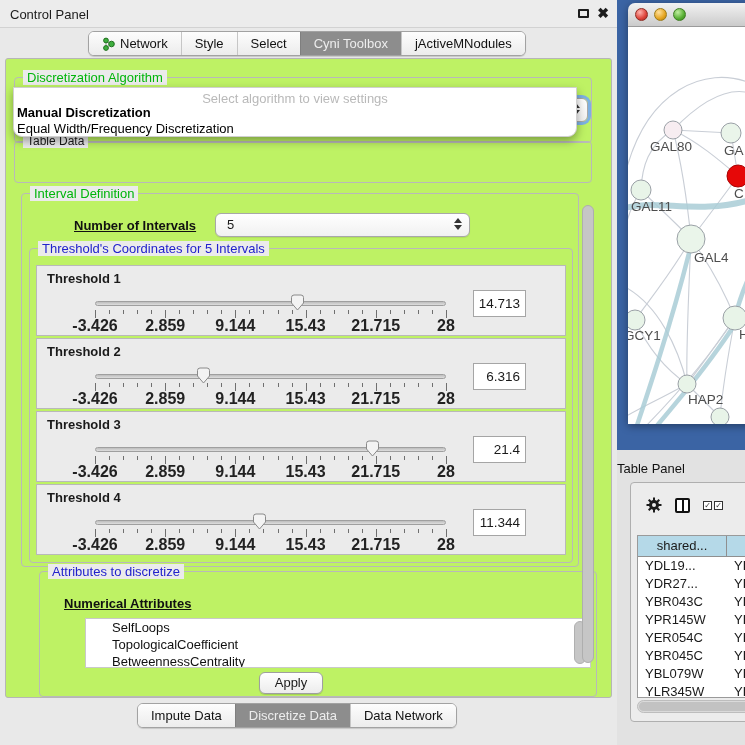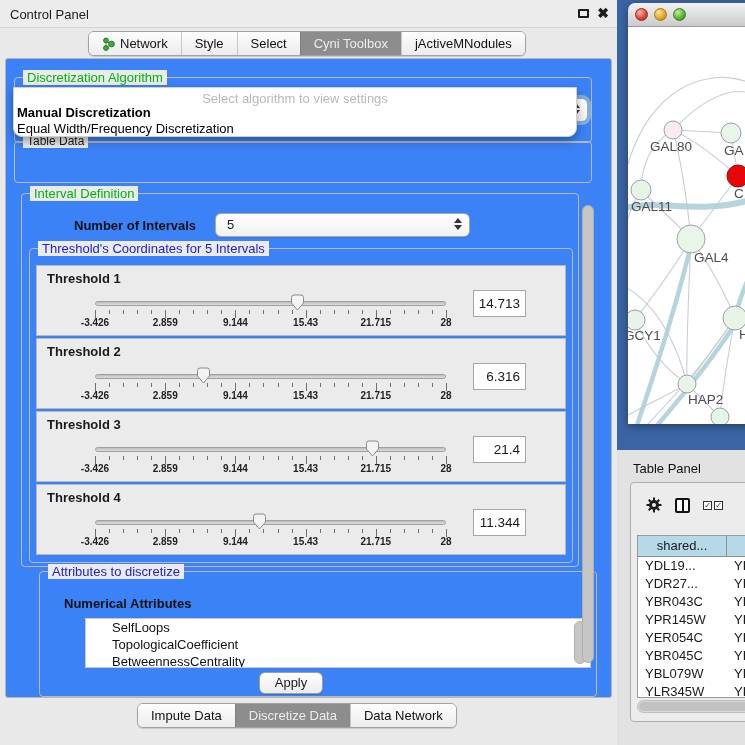--- a/index.html
+++ b/index.html
@@ -16,21 +16,21 @@
 
   .tabgroup { position:absolute; display:flex; border:1px solid #a2a2a2; border-radius:6px; overflow:hidden; background:#fff;
               box-shadow:0 1px 1px rgba(0,0,0,.15); }
   #top-tabs { left:88px; top:31px; height:25px; }
   #bottom-tabs { left:137px; top:703px; height:25px; }
   .tab { display:flex; align-items:center; gap:5px; padding:0 13px; font-size:13px; line-height:23px; color:#111;
          background:linear-gradient(#fdfdfd,#ececec); border-left:1px solid #c6c6c6; white-space:nowrap; }
   .tab:first-child { border-left:none; }
   .tab.sel { background:#8d8d8d; color:#ededed; border-left-color:#7f7f7f; }
 
-  .outer-panel { position:absolute; left:5px; top:58px; width:607px; height:640px; background:#3b82f6;
+  .outer-panel { position:absolute; left:5px; top:58px; width:607px; height:640px; background:#bef264;
                  border:1px solid #b6b6b6; border-radius:3px; }
 
   .group { position:absolute; border:1px solid #b9b9b9; border-radius:4px; }
   .group > .gtitle { position:absolute; top:-8px; left:8px; background:#ebebeb; padding:0 4px; font-size:13px; }
   .gtitle.green { color:#00b50b; }
   .gtitle.blue  { color:#2222cc; }
   .gtitle.black { color:#1a1a1a; font-size:12px; }
 
   .combo { position:absolute; height:24px; border:1px solid #a8a8a8; border-radius:6px;
            background:linear-gradient(#ffffff,#f1f1f1); font-size:13px; line-height:22px; padding-left:11px;
@@ -42,31 +42,31 @@
   .combo.focusring { box-shadow:0 0 0 3px #7db1e3; }
 
   
   .popup { position:absolute; left:13px; top:87px; width:564px; height:50px; background:#fff;
            border:1px solid #d0d0d0; border-radius:0 0 9px 9px; box-shadow:0 4px 10px rgba(0,0,0,.35); z-index:50; }
   .popup .hint { position:absolute; left:0; right:0; top:3px; text-align:center; color:#b9b9b9; font-size:13px; }
   .popup .item1 { position:absolute; left:3px; top:17px; font-size:13px; font-weight:bold; color:#000; }
   .popup .item2 { position:absolute; left:3px; top:33px; font-size:13px; color:#000; }
 
   
-  .boldlbl { font-weight:bold; font-size:13px; color:#111; }
+  .boldlbl { font-weight:bold; font-size:13px; color:#111;text-decoration:underline; }
   .thr-panel { position:relative; width:530px; height:71px; border:1px solid #b9b9b9; background:#ebebeb; margin-bottom:2px; }
   .thr-label { position:absolute; left:10px; top:5px; font-weight:bold; font-size:13px; }
   .thr-trackwrap { position:absolute; left:58px; top:30px; width:351px; height:20px; }
   .thr-track { position:absolute; left:0; right:0; top:5px; height:5px; border-radius:3px;
                background:linear-gradient(#bdbdbd,#dedede); border:1px solid #9f9f9f; }
   .thr-handle { position:absolute; top:-2px; width:15px; height:17px; }
   .thr-ticks { position:absolute; left:58px; top:44px; width:351px; height:8px; }
   .thr-ticks i { position:absolute; top:0; width:1px; background:#6f6f6f; }
   .thr-labels { position:absolute; left:58px; top:51px; width:351px; height:12px; }
-  .thr-labels span { position:absolute; transform:translateX(-50%); font-size:10px; font-weight:bold; color:#222; white-space:nowrap; }
+  .thr-labels span { position:absolute; transform:translateX(-50%); font-size:16px; font-weight:bold; color:#222; white-space:nowrap; }
   .thr-value { position:absolute; left:436px; top:24px; width:53px; height:27px; background:#fff; border:1px solid #a5a5a5;
                font-size:13.5px; text-align:right; line-height:25px; padding-right:5px; }
 
   
   .attr-listbox { position:absolute; left:45px; top:46px; width:506px; height:50px; background:#fff; border:1px solid #c9c9c9; overflow:hidden; }
   .attr-listbox div { font-size:13px; line-height:17px; padding-left:13px; color:#111; }
   .attr-scroll { position:absolute; right:4px; top:2px; width:12px; height:43px; background:#c6c6c6; border:1px solid #b0b0b0; border-radius:6px; }
 
   .main-scroll-thumb { position:absolute; left:582px; top:205px; width:12px; height:458px; background:#c6c6c6;
                        border:1px solid #aeaeae; border-radius:6px; }
@@ -80,21 +80,21 @@
   .mac-win { position:absolute; left:628px; top:3px; width:130px; height:421px; border-radius:7px 7px 0 0; overflow:hidden;
              box-shadow:0 2px 8px rgba(0,0,0,.4); }
   .mac-titlebar { height:24px; background:linear-gradient(#f2f2f2,#cbcbcb); border-bottom:1px solid #9b9b9b; position:relative; }
   .tlight { position:absolute; top:5px; width:13px; height:13px; border-radius:50%; }
   .tlight.red   { left:7px;  background:radial-gradient(circle at 35% 30%, #ffb3ad, #dd4339 60%, #9c271f); border:1px solid #8e2a22; }
   .tlight.yellow{ left:26px; background:radial-gradient(circle at 35% 30%, #ffe09b, #e5a41f 60%, #a9770f); border:1px solid #9c7a18; }
   .tlight.green { left:45px; background:radial-gradient(circle at 35% 30%, #c0eea0, #57af33 60%, #357c1c); border:1px solid #3f7d24; }
   .net-canvas { position:relative; width:130px; height:397px; background:#fff; }
 
   .table-panel-bg { position:absolute; left:617px; top:450px; width:128px; height:295px; background:#e2e2e2; }
-  .tp-title { position:absolute; left:16px; top:11px; font-size:13px; color:#111; }
+  .tp-title { position:absolute; left:0; top:11px; font-size:13px; color:#111; }
   .tp-panel { position:absolute; left:13px; top:32px; width:130px; height:240px; background:#ececec; border:1px solid #afafaf; border-radius:4px; }
   .tp-toolbar { position:absolute; left:0; top:0; width:100%; height:44px; display:flex; align-items:center; gap:13px; padding-left:15px; }
   .col-ico { width:15px; height:15px; border:2px solid #111; border-radius:2px; position:relative; background:#fff; }
   .col-ico::after { content:""; position:absolute; left:50%; top:0; bottom:0; width:2px; background:#111; transform:translateX(-1px); }
   .cb-pair { display:flex; gap:2px; }
   .cb { width:9px; height:9px; border:1.5px solid #333; font-size:8px; line-height:8px; color:#333; text-align:center; background:#fff; }
   .tp-table { position:absolute; left:6px; top:52px; width:130px; height:163px; overflow:hidden; background:#fff; border:1px solid #9a9a9a; }
   .tp-header { display:flex; height:21px; background:#b5d9e8; border-bottom:1px solid #8f8f8f; font-size:13px; }
   .tp-header .c1 { width:89px; border-right:1px solid #8f8f8f; text-align:center; line-height:20px; }
   .tp-header .c2 { flex:1; text-align:center; line-height:20px; padding-left:10px; white-space:nowrap; }

